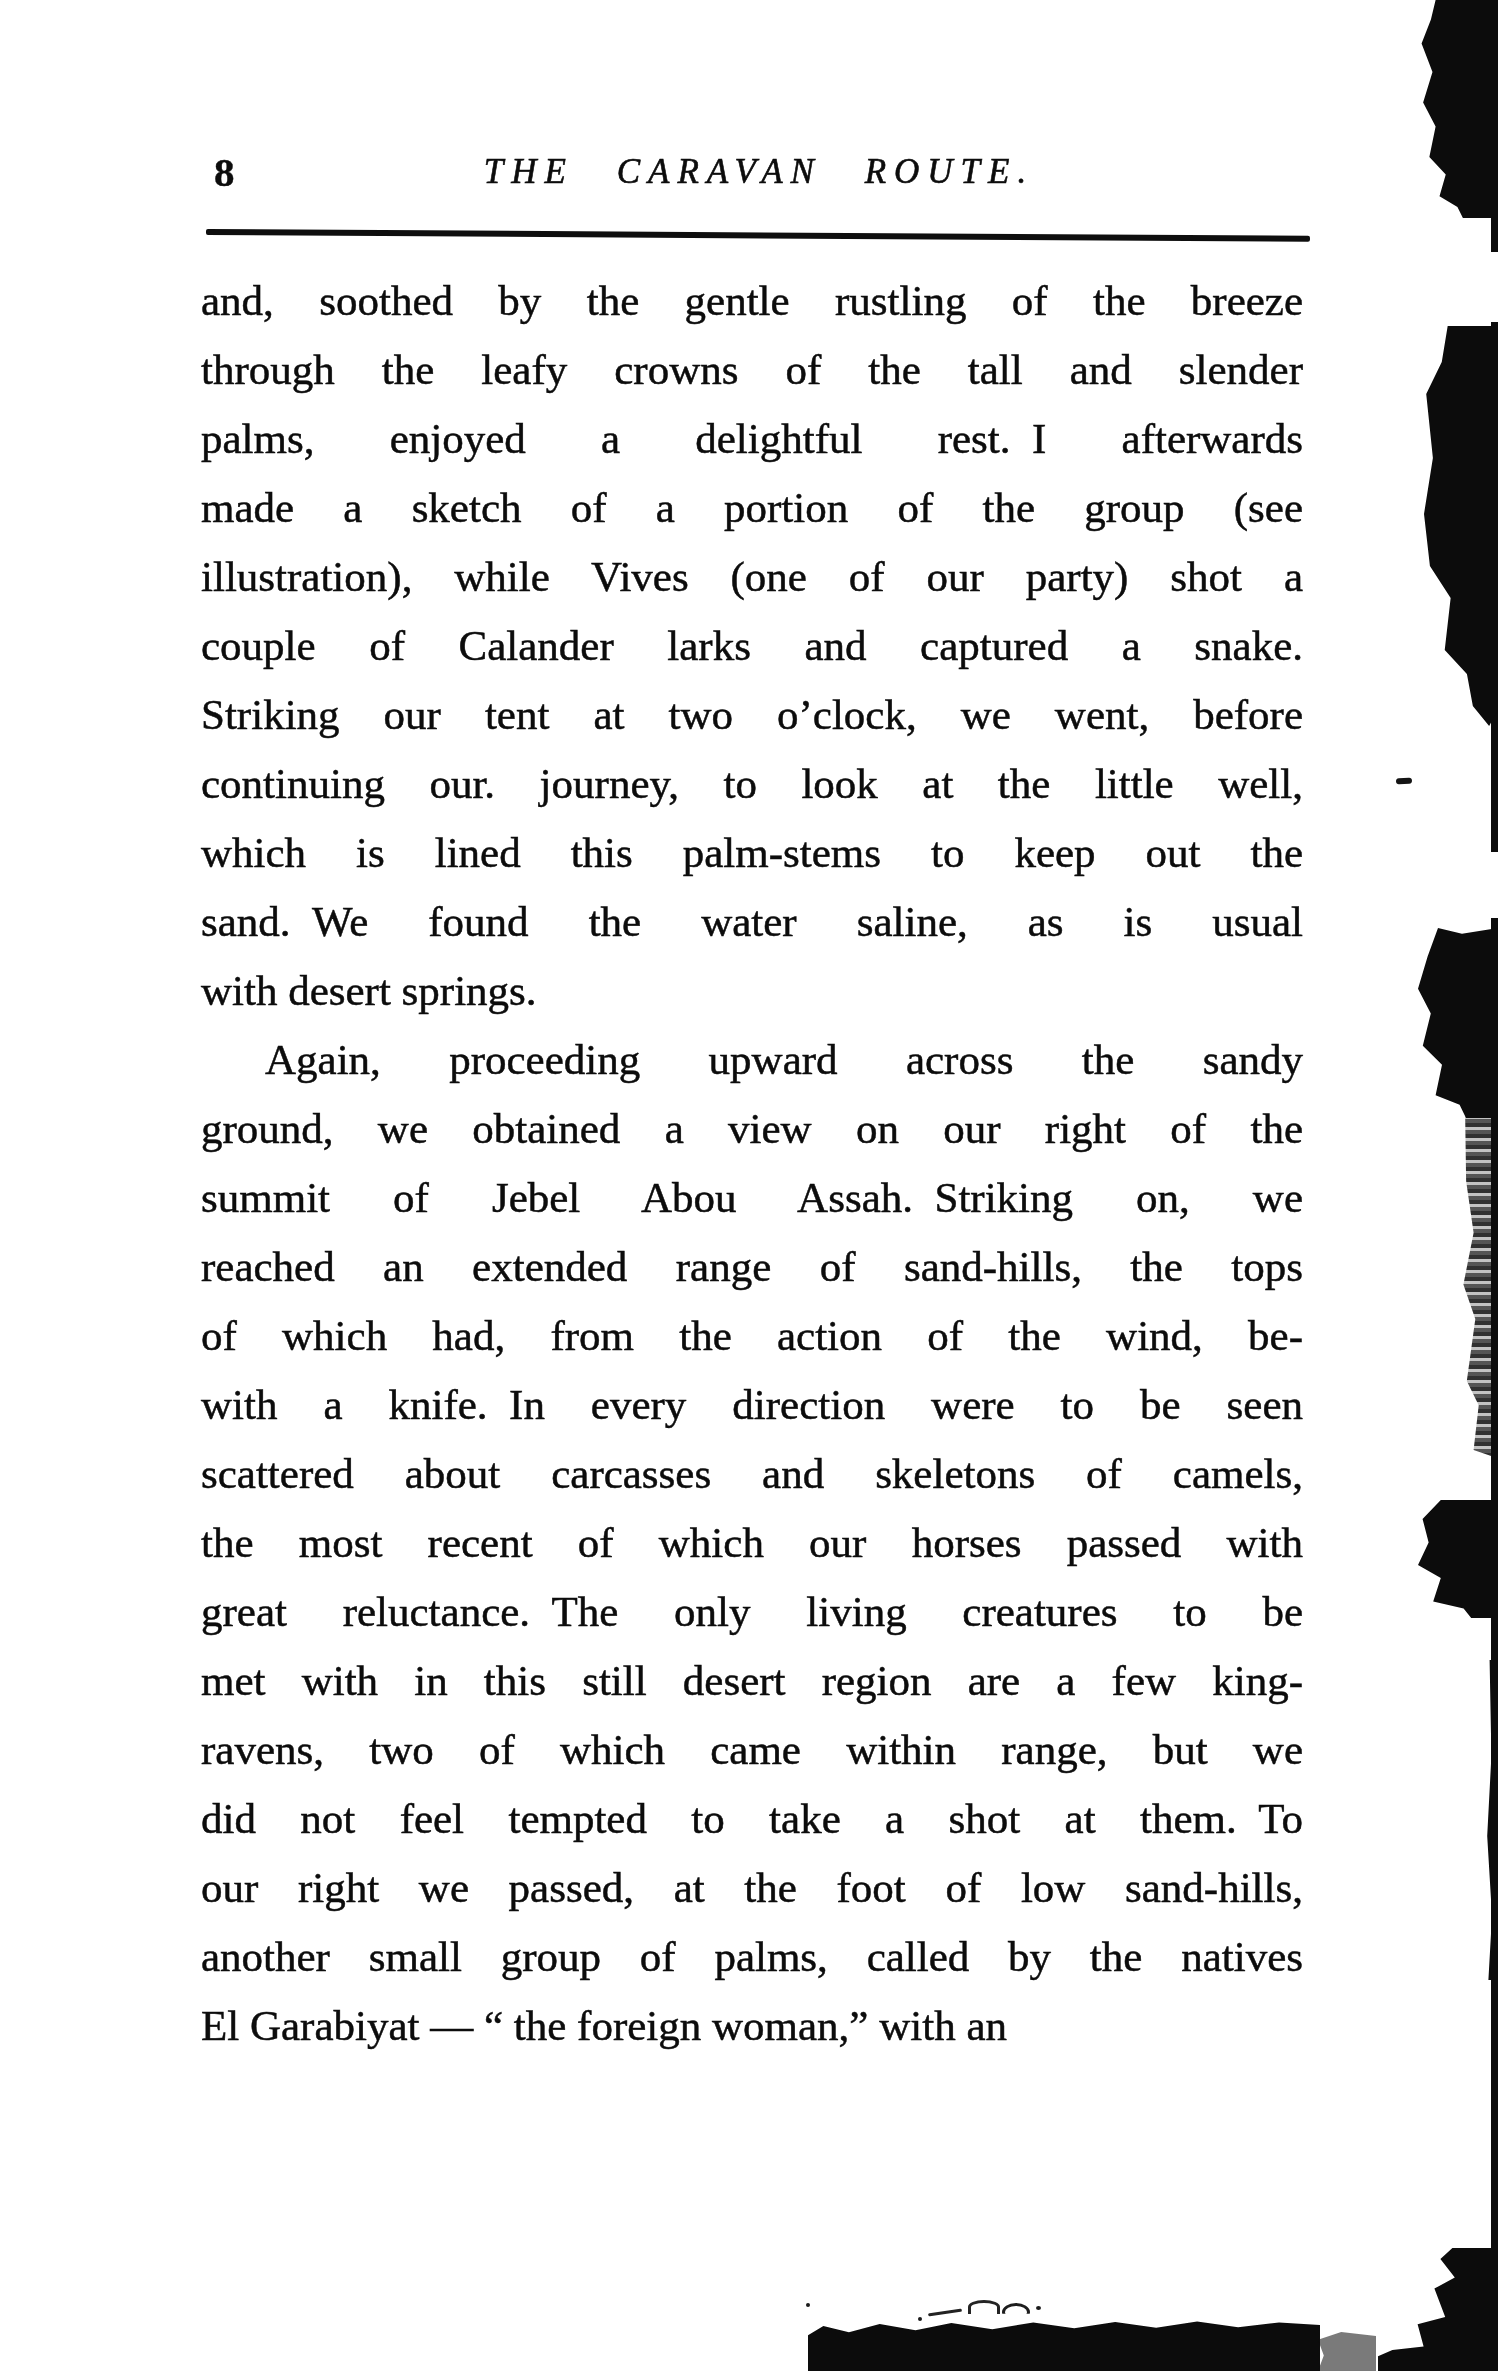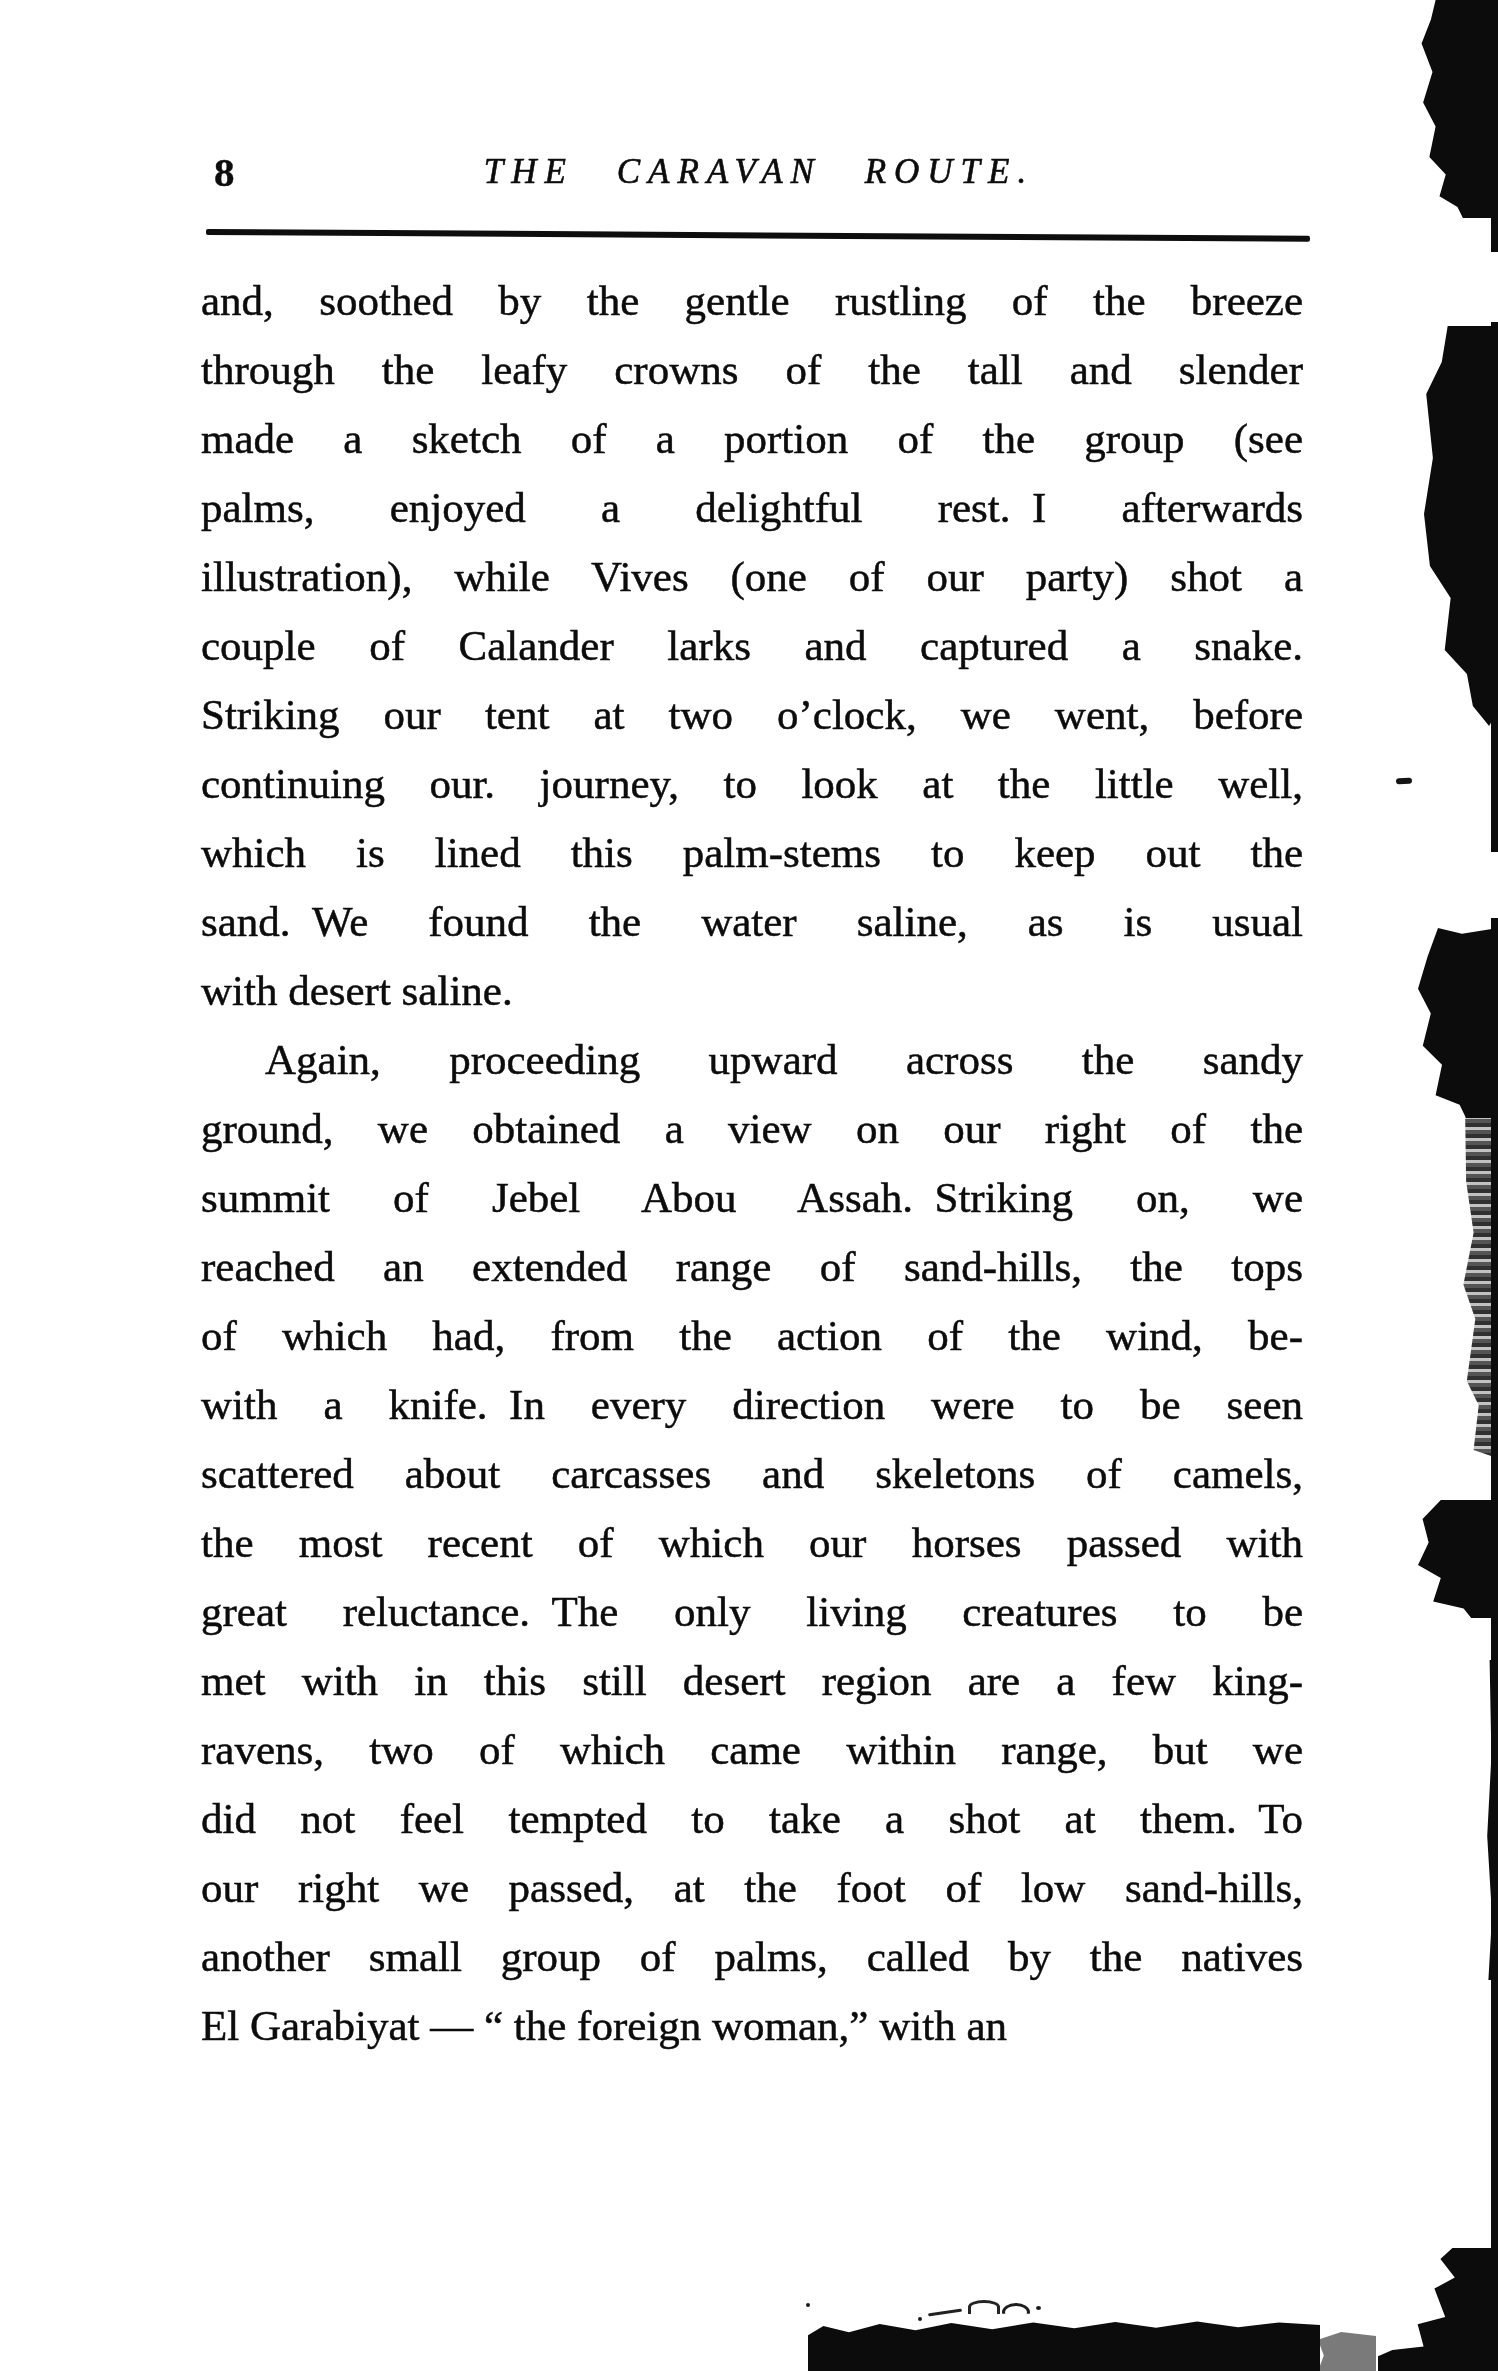--- a/index.html
+++ b/index.html
@@ -80,29 +80,29 @@
 
 <div class="page">
 
   <div class="pagenum">8</div>
   <div class="runhead">THE CARAVAN ROUTE.</div>
   <div class="rule"></div>
 
   <div class="textblock">
     <div class="line">and, soothed by the gentle rustling of the breeze</div>
     <div class="line">through the leafy crowns of the tall and slender</div>
+    <div class="line">palms, enjoyed a delightful rest. I afterwards</div>
     <div class="line">made a sketch of a portion of the group (see</div>
-    <div class="line">palms, enjoyed a delightful rest. I afterwards</div>
     <div class="line">illustration), while Vives (one of our party) shot a</div>
     <div class="line">couple of Calander larks and captured a snake.</div>
     <div class="line">Striking our tent at two o’clock, we went, before</div>
     <div class="line">continuing our. journey, to look at the little well,</div>
     <div class="line">which is lined this palm-stems to keep out the</div>
     <div class="line">sand. We found the water saline, as is usual</div>
-    <div class="line short">with desert saline.</div>
+    <div class="line short">with desert springs.</div>
     <div class="line indent">Again, proceeding upward across the sandy</div>
     <div class="line">ground, we obtained a view on our right of the</div>
     <div class="line">summit of Jebel Abou Assah. Striking on, we</div>
     <div class="line">reached an extended range of sand-hills, the tops</div>
     <div class="line">of which had, from the action of the wind, be-</div>
     <div class="line">with a knife. In every direction were to be seen</div>
     <div class="line">scattered about carcasses and skeletons of camels,</div>
     <div class="line">the most recent of which our horses passed with</div>
     <div class="line">great reluctance. The only living creatures to be</div>
     <div class="line">met with in this still desert region are a few king-</div>

